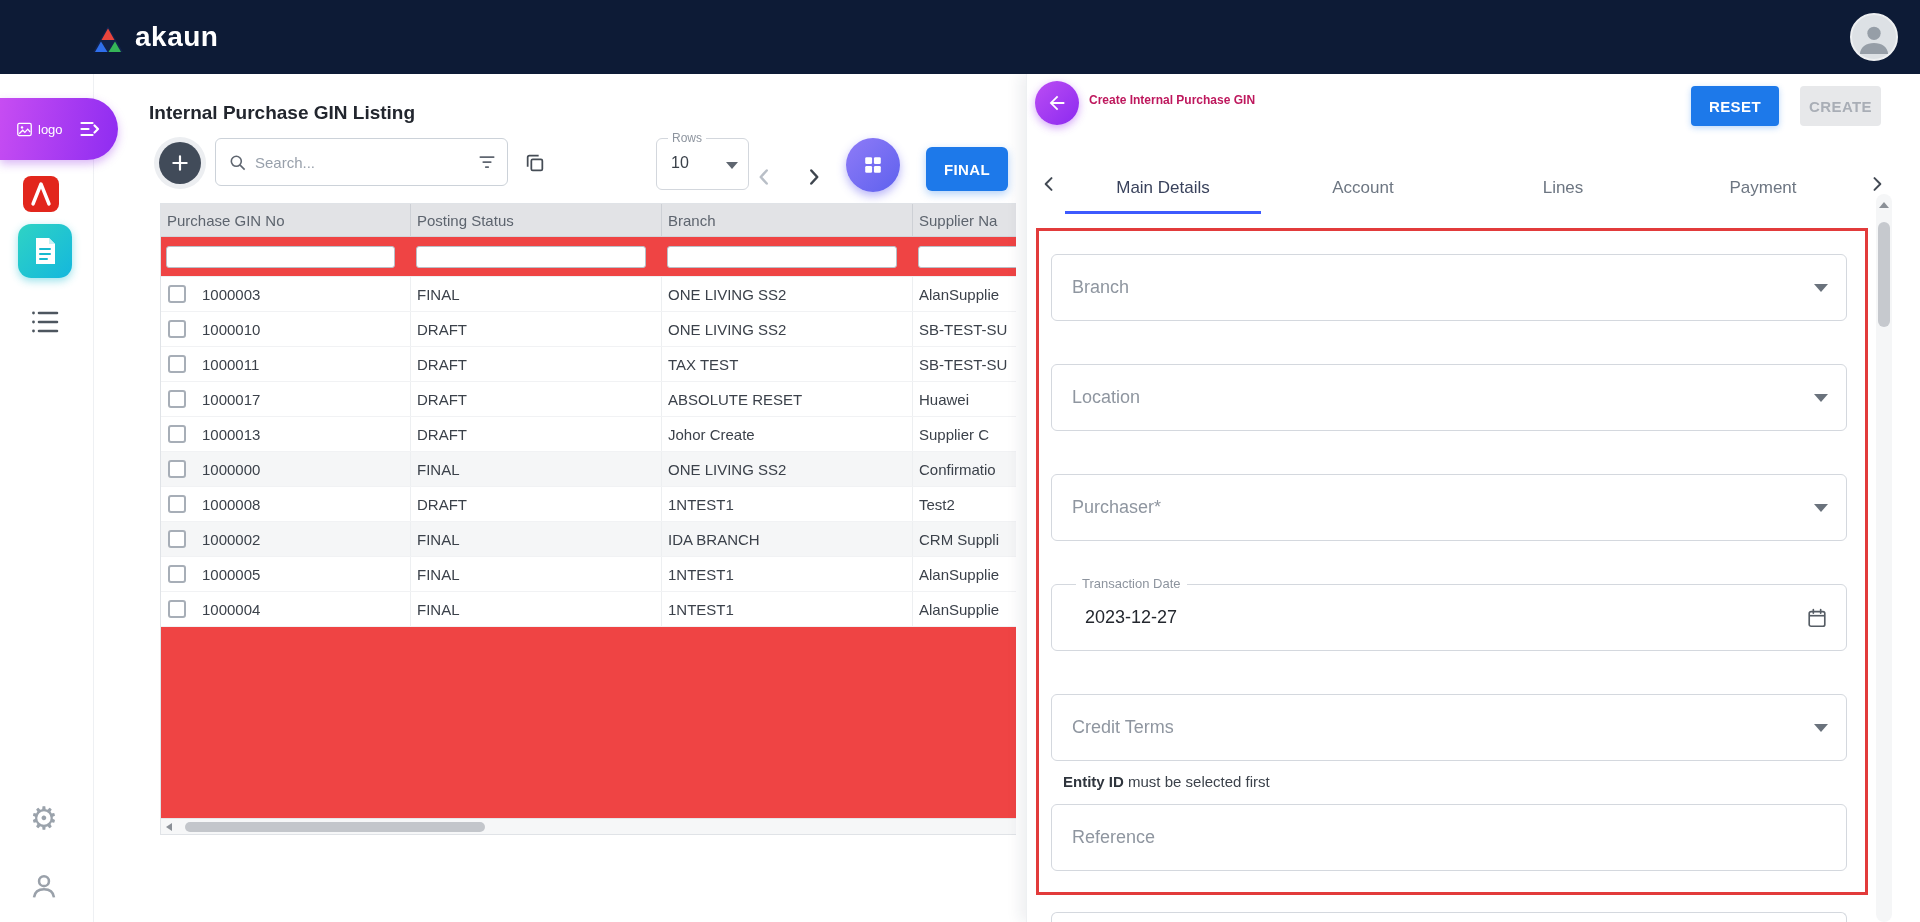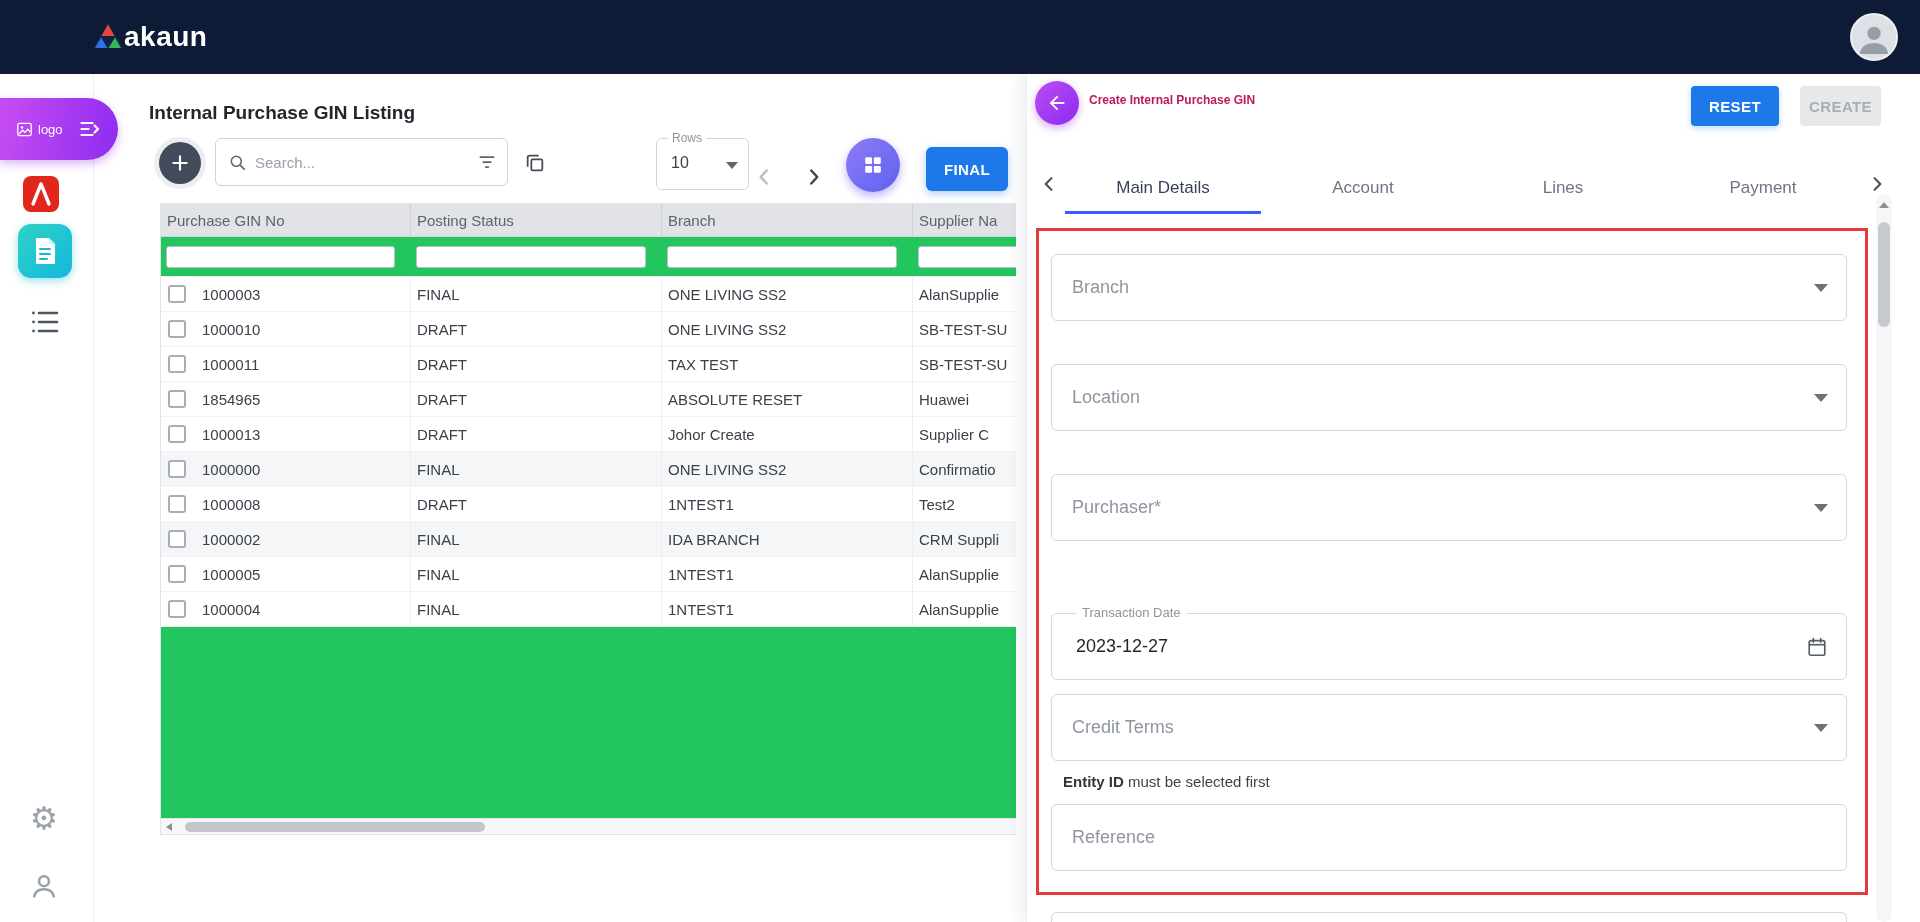--- a/index.html
+++ b/index.html
@@ -2,21 +2,21 @@
 <html><head>
 <meta charset="utf-8">
 <style>
   *{margin:0;padding:0;box-sizing:border-box}
   html,body{width:1920px;height:922px;overflow:hidden}
   body{font-family:"Liberation Sans","DejaVu Sans",sans-serif;background:#fff;color:#3b414a}
   #app{position:relative;width:1920px;height:922px;background:#fff;overflow:hidden}
 
   
   .topbar{position:absolute;left:0;top:0;right:0;height:74px;background:#0d1b36;display:flex;align-items:center;z-index:30}
-  .brand{display:flex;align-items:flex-start;margin-left:92px;cursor:pointer}
+  .brand{display:flex;align-items:flex-end;gap:11px;margin-left:92px;cursor:pointer}
   .brand-text{color:#fff;font-size:28px;font-weight:700;letter-spacing:.5px}
   .avatar{position:absolute;right:22px;top:13px;width:48px;height:48px;border-radius:50%;background:#dde1e5;border:2px solid #eef0f2;display:flex;align-items:flex-end;justify-content:center;overflow:hidden;cursor:pointer}
 
   
   .sidebar{position:absolute;left:0;top:74px;width:94px;bottom:0;background:#fff;border-right:1px solid #eef0f3;z-index:20}
   .side-pill{position:absolute;left:0;top:24px;width:118px;height:62px;border-radius:0 31px 31px 0;
     background:linear-gradient(100deg,#c74df2,#8e2cf1);display:flex;align-items:center;gap:5px;
     padding:0 16px 0 16px;color:#fff;box-shadow:0 4px 10px rgba(150,50,230,.35);cursor:pointer;z-index:25}
   .pill-logo-text{font-size:13px;color:#fff}
   .pill-menu{margin-left:auto;display:flex}
@@ -45,21 +45,21 @@
   .rows-caret{position:absolute;right:10px;top:23px;width:0;height:0;border-left:6px solid transparent;border-right:6px solid transparent;border-top:7px solid #5f6670}
   .pg-prev{position:absolute;left:602px;top:90px;color:#b9bfc7}
   .pg-next{position:absolute;left:652px;top:90px;color:#3e454e}
   .grid-btn{position:absolute;left:697px;top:64px;width:54px;height:54px;border-radius:50%;
     background:linear-gradient(135deg,#8f7bf7,#5e61ee);display:flex;align-items:center;justify-content:center;
     box-shadow:0 4px 10px rgba(100,90,240,.45);border:none;cursor:pointer}
   .final-btn{position:absolute;left:777px;top:73px;width:82px;height:44px;background:#1d79ea;color:#fff;
     font-weight:700;font-size:15px;letter-spacing:.4px;border:none;border-radius:6px;
     box-shadow:0 3px 8px rgba(29,121,234,.35);cursor:pointer;font-family:inherit}
 
-  .table-wrap{position:absolute;left:11px;top:129px;width:904px;height:632px;border:1px solid #e0e3e7;background:#22c55e}
+  .table-wrap{position:absolute;left:11px;top:129px;width:904px;height:632px;border:1px solid #e0e3e7;background:#ef4444}
   .tw-content{position:absolute;left:0;top:0;right:26px;bottom:16px;overflow:hidden}
   .thead{display:flex;height:33px;background:#e2e3e6;border-bottom:1px solid #d2d5da}
   .th{display:flex;align-items:center;padding-left:6px;font-size:15px;color:#5d646e;border-right:1px solid #cdd0d5;
     overflow:hidden;white-space:nowrap;cursor:pointer}
   .th:nth-of-type(1){width:250px}.th:nth-of-type(2){width:251px}.th:nth-of-type(3){width:251px}
   .th:nth-of-type(4){flex:1;border-right:none}
   .filter-row{display:flex;height:40px;align-items:center;border-bottom:1px solid #eef0f2}
   .filter-cell{padding:0 16px 0 5px}
   .filter-cell:nth-of-type(1){width:250px}.filter-cell:nth-of-type(2){width:251px}.filter-cell:nth-of-type(3){width:251px}
   .filter-cell:nth-of-type(4){flex:1;overflow:hidden}
@@ -99,21 +99,21 @@
   .tabs{position:absolute;left:36px;top:88px;width:800px;height:52px;display:flex}
   .tab{position:relative;width:200px;display:flex;align-items:center;justify-content:center;font-size:17px;color:#6d7682;cursor:pointer}
   .tab.active{color:#39425c;font-weight:500}
   .tab.active::after{content:"";position:absolute;left:2px;right:2px;bottom:0;height:3px;background:#3d5afe}
   .red-box{position:absolute;left:9px;top:154px;width:832px;height:667px;border:3px solid #e23b3b;pointer-events:none;z-index:5}
   .field{position:absolute;left:24px;width:796px;height:67px;border:1px solid #d4d8de;border-radius:6px;
     display:flex;align-items:center;padding:0 18px 0 20px;cursor:pointer;background:#fff}
   .field-label{font-size:18px;color:#8f96a0}
   .fcaret{margin-left:auto;width:0;height:0;border-left:7px solid transparent;border-right:7px solid transparent;border-top:8px solid #6a727c}
   .f-branch{top:180px}.f-location{top:290px}.f-purchaser{top:400px}
-  .f-date{top:539px;padding-left:24px;cursor:text}
+  .f-date{top:510px;padding-left:33px;cursor:text}
   .notch{position:absolute;left:24px;top:-9px;background:#fff;padding:0 6px;font-size:13px;color:#8d949e}
   .date-value{font-size:18px;color:#23272e}
   .f-credit{top:620px}
   .helper{position:absolute;left:36px;top:699px;font-size:15px;color:#3c424b}
   .helper .hb{font-weight:700;color:#2f353d}
   .f-reference{top:730px;cursor:text}
   .partial-field{position:absolute;left:24px;top:838px;width:796px;height:24px;border:1px solid #d4d8de;border-bottom:none;border-radius:6px 6px 0 0;background:#fff}
   .vscroll{position:absolute;right:28px;top:120px;bottom:0;width:16px;background:#f5f6f7;border-radius:8px;cursor:pointer}
   .vthumb{position:absolute;left:2px;top:28px;width:12px;height:105px;background:#c6c9ce;border-radius:6px;cursor:grab}
   .vup{position:absolute;top:8px;left:3px;width:0;height:0;border-left:5px solid transparent;border-right:5px solid transparent;border-bottom:6px solid #8b9097}
@@ -312,21 +312,21 @@
                 <span>1000011</span>
               </div>
               <div class="td">DRAFT</div>
               <div class="td">TAX TEST</div>
               <div class="td">SB-TEST-SU</div>
             </div>
 
             <div class="tr">
               <div class="td">
                 <span class="cbx"></span>
-                <span>1854965</span>
+                <span>1000017</span>
               </div>
               <div class="td">DRAFT</div>
               <div class="td">ABSOLUTE RESET</div>
               <div class="td">Huawei</div>
             </div>
 
             <div class="tr">
               <div class="td">
                 <span class="cbx"></span>
                 <span>1000013</span>

